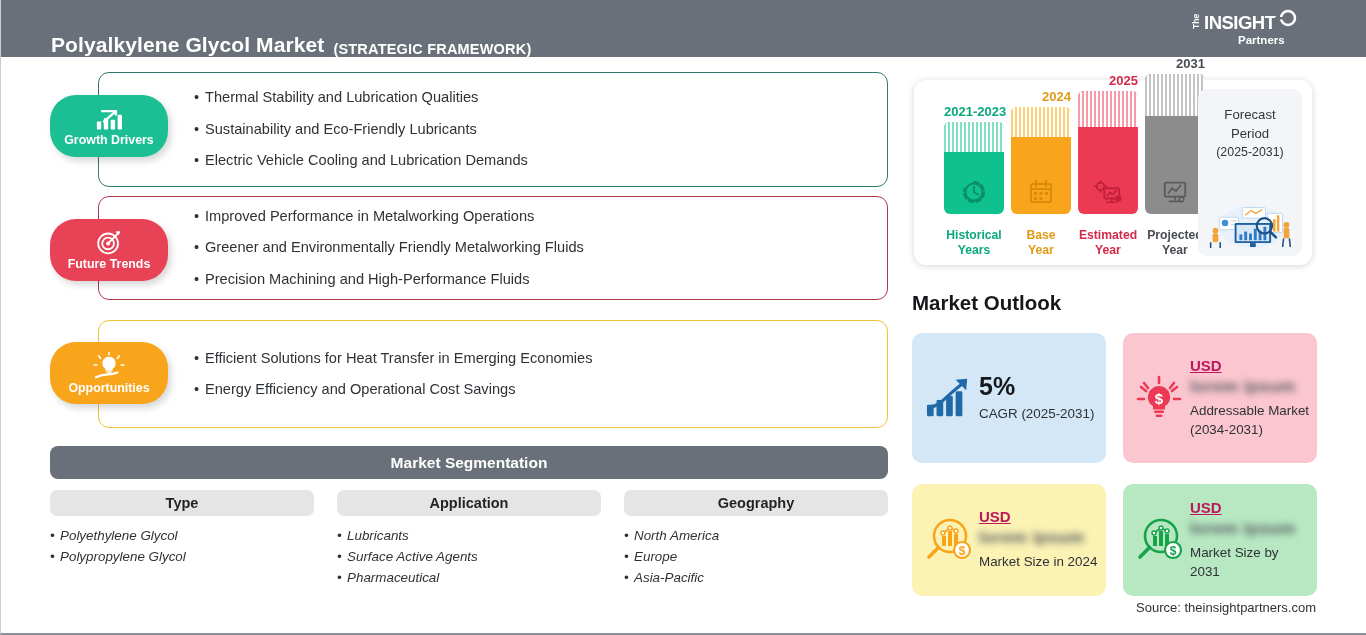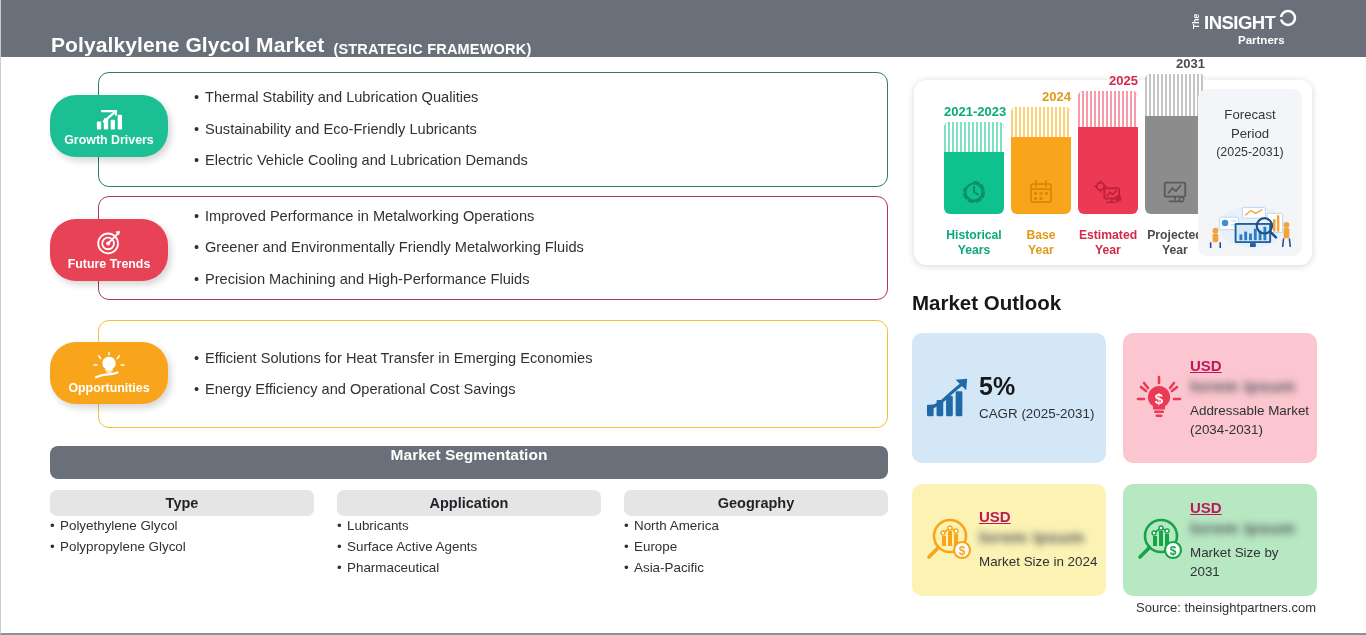--- a/index.html
+++ b/index.html
@@ -121,21 +121,21 @@
   
   .seg-header {
     position: absolute;
     left: 49px;
     top: 446px;
     width: 838px;
     height: 33px;
     background: #6a7079;
     border-radius: 8px;
     display: flex;
-    align-items: flex-start;
+    align-items: center;
     justify-content: center;
     color: #ffffff;
     font-size: 15.5px;
     font-weight: bold;
   }
   .seg-col {
     position: absolute;
     top: 490px;
     width: 264px;
   }
@@ -147,21 +147,22 @@
     background: #e5e5e5;
     border-radius: 7px;
     display: flex;
     align-items: center;
     justify-content: center;
     font-size: 14.5px;
     font-weight: bold;
     color: #1f2226;
   }
   .seg-list {
-    margin-top: 0;
+    margin-top: 10px;
+    font-style: italic;
   }
   .seg-item {
     font-size: 13.4px;
     color: #2e3236;
     line-height: 1.55;
     white-space: nowrap;
   }
   .seg-item::before {
     content: "\2022";
     display: inline-block;

